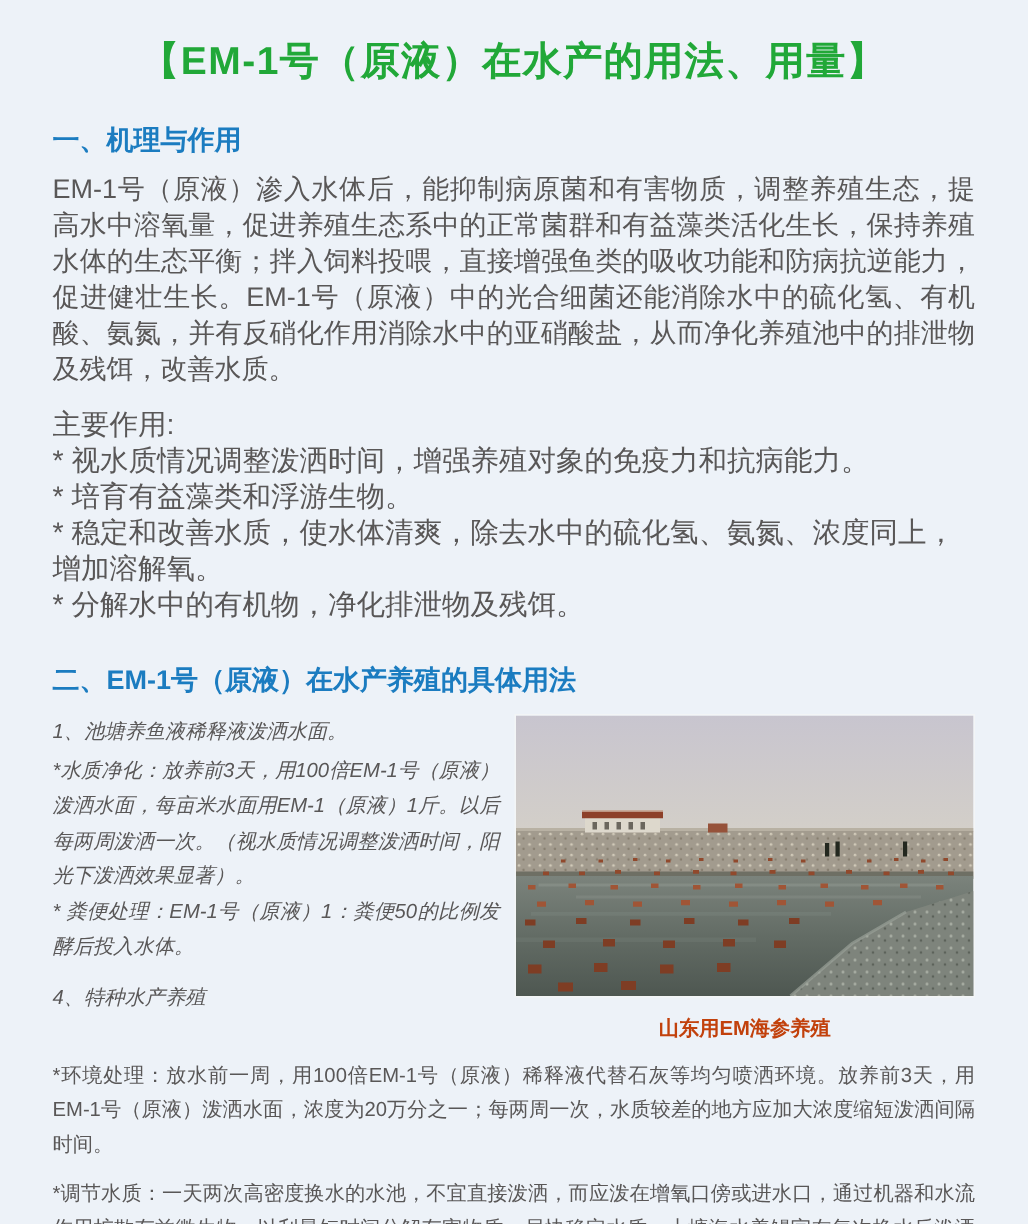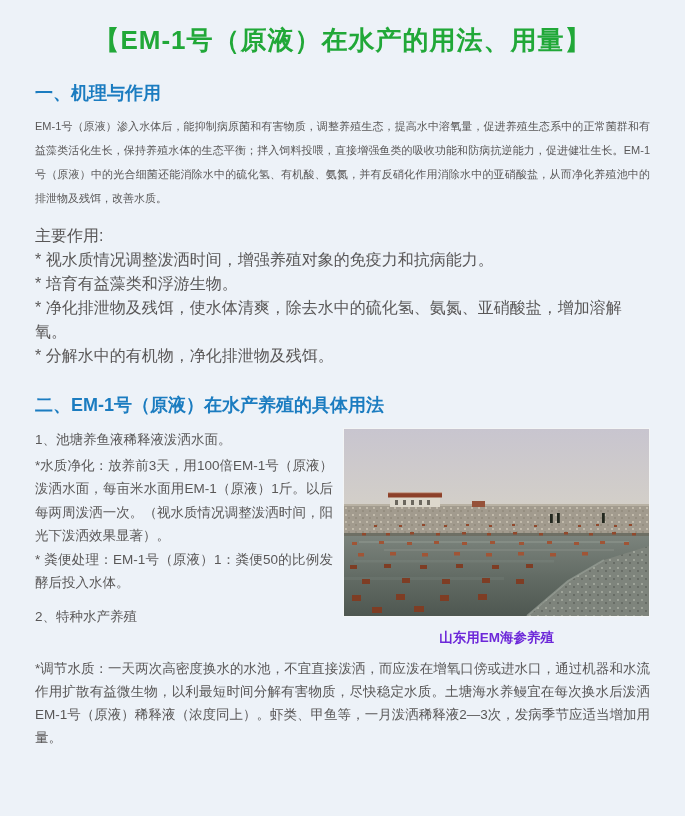--- a/index.html
+++ b/index.html
@@ -9,64 +9,64 @@
   }
   .inner{padding:20px 35px 0 35px;}
   .title{
     color:#21a838;font-size:26px;font-weight:bold;text-align:center;
     letter-spacing:1px;margin:4px 0 0 0;line-height:32px;
   }
   .sec-heading{
     color:#1b7cc0;font-size:18px;font-weight:bold;margin:28px 0 0 0;line-height:18px;
   }
   .body-para{
-    font-size:11px;line-height:24px;text-align:justify;margin:12px 0 0 0;
+    font-size:18px;line-height:24px;text-align:justify;margin:12px 0 0 0;
   }
   .effects{margin-top:14px;}
-  .effects p{margin:0;font-size:16px;line-height:24px;}
+  .effects p{margin:0;font-size:19px;line-height:24px;}
   .twocol{display:flex;gap:10px;margin-top:14px;}
   .leftcol{width:298px;font-size:13.5px;line-height:23.5px;text-align:justify;}
-  .leftcol p{margin:0;}
+  .leftcol p{margin:0;font-style:italic;}
   .leftcol .item-title{margin:0 0 2px 0;}
   .leftcol .item2-title{margin-top:10px;}
   .rightcol{width:307px;flex:none;}
   .photo{display:block;width:305px;height:187px;border:1px solid #f3f5f6;}
   .caption{
-    text-align:center;font-weight:bold;color:#6d28d9;font-size:13.5px;margin-top:12px;
+    text-align:center;font-weight:bold;color:#c2410c;font-size:13.5px;margin-top:12px;
   }
   .full-para{font-size:13.5px;line-height:23px;text-align:justify;margin:10px 0 0 0;}
 </style>
 </head>
 <body>
 
 <div class="page">
   <div class="inner">
 
     <h1 class="title">【EM-1号（原液）在水产的用法、用量】</h1>
 
     <h2 class="sec-heading">一、机理与作用</h2>
 
     <p class="body-para">EM-1号（原液）渗入水体后，能抑制病原菌和有害物质，调整养殖生态，提高水中溶氧量，促进养殖生态系中的正常菌群和有益藻类活化生长，保持养殖水体的生态平衡；拌入饲料投喂，直接增强鱼类的吸收功能和防病抗逆能力，促进健壮生长。EM-1号（原液）中的光合细菌还能消除水中的硫化氢、有机酸、氨氮，并有反硝化作用消除水中的亚硝酸盐，从而净化养殖池中的排泄物及残饵，改善水质。</p>
 
     <div class="effects">
       <p>主要作用:</p>
       <p>* 视水质情况调整泼洒时间，增强养殖对象的免疫力和抗病能力。</p>
       <p>* 培育有益藻类和浮游生物。</p>
-      <p>* 净化排泄物及残饵，使水体清爽，除去水中的硫化氢、氨氮、亚硝酸盐，增加溶解氧。</p>
+      <p>* 稳定和改善水质，使水体清爽，除去水中的硫化氢、氨氮、浓度同上，增加溶解氧。</p>
       <p>* 分解水中的有机物，净化排泄物及残饵。</p>
     </div>
 
     <h2 class="sec-heading">二、EM-1号（原液）在水产养殖的具体用法</h2>
 
     <div class="twocol">
       <div class="leftcol">
         <p class="item-title">1、池塘养鱼液稀释液泼洒水面。</p>
         <p>*水质净化：放养前3天，用100倍EM-1号（原液）泼洒水面，每亩米水面用EM-1（原液）1斤。以后每两周泼洒一次。（视水质情况调整泼洒时间，阳光下泼洒效果显著）。</p>
         <p>* 粪便处理：EM-1号（原液）1：粪便50的比例发酵后投入水体。</p>
-        <p class="item-title item2-title">2、特种水产养殖</p>
+        <p class="item-title item2-title">4、特种水产养殖</p>
       </div>
 
       <div class="rightcol">
         <svg class="photo" viewBox="0 0 305 187" preserveAspectRatio="none" aria-hidden="true">
           <defs>
             <linearGradient id="sky" x1="0" y1="0" x2="0" y2="1">
               <stop offset="0" stop-color="#c8c5cf"></stop>
               <stop offset="0.65" stop-color="#d2cec9"></stop>
               <stop offset="1" stop-color="#dbd5c6"></stop>
             </linearGradient>
@@ -194,16 +194,17 @@
                 <rect x="134" y="165" width="9" height="6"></rect>
               <rect x="28" y="178" width="10" height="6"></rect>
                 <rect x="70" y="177" width="10" height="6"></rect>
             </g>
           </g>
         </svg>
         <div class="caption">山东用EM海参养殖</div>
       </div>
     </div>
 
+    <p class="full-para">*环境处理：放水前一周，用100倍EM-1号（原液）稀释液代替石灰等均匀喷洒环境。放养前3天，用EM-1号（原液）泼洒水面，浓度为20万分之一；每两周一次，水质较差的地方应加大浓度缩短泼洒间隔时间。</p>
     <p class="full-para">*调节水质：一天两次高密度换水的水池，不宜直接泼洒，而应泼在增氧口傍或进水口，通过机器和水流作用扩散有益微生物，以利最短时间分解有害物质，尽快稳定水质。土塘海水养鳗宜在每次换水后泼洒EM-1号（原液）稀释液（浓度同上）。虾类、甲鱼等，一月泼洒稀释液2—3次，发病季节应适当增加用量。</p>
 
   </div>
 </div>
 
 </body></html>

